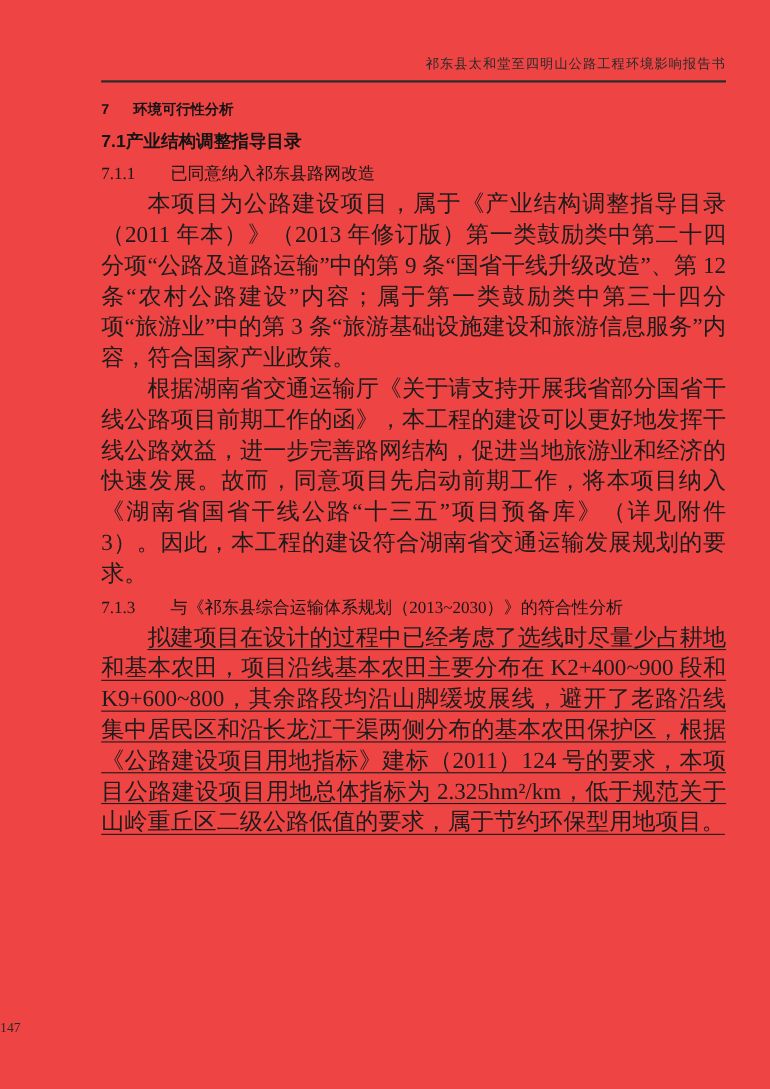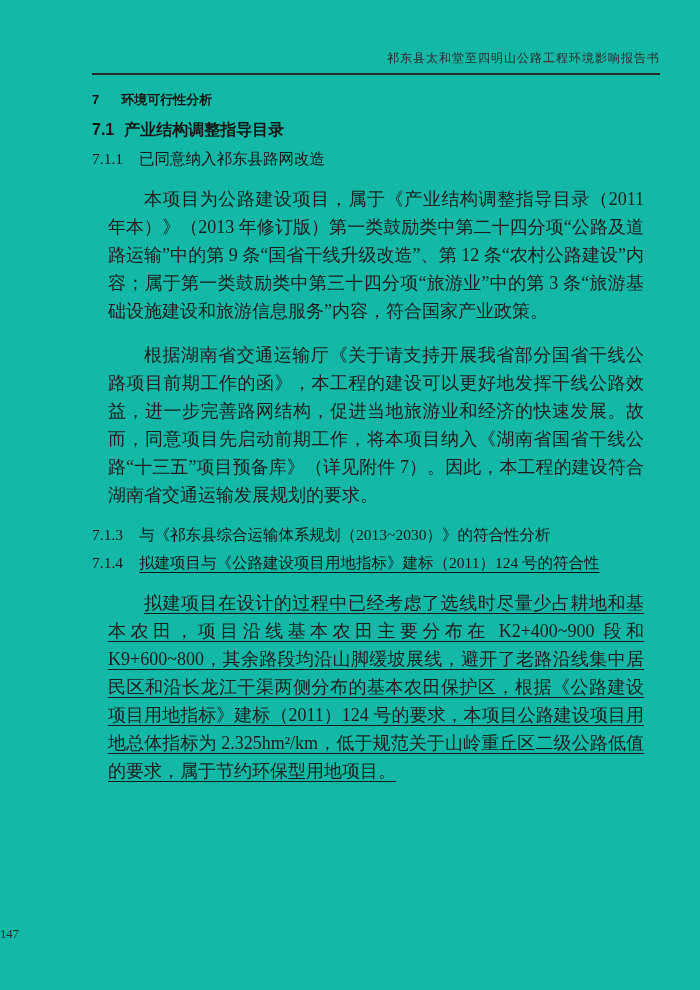--- a/index.html
+++ b/index.html
@@ -5,21 +5,21 @@
   html, body {
     margin: 0;
     padding: 0;
     background: #ffffff;
   }
   .page {
     position: relative;
     width: 700px;
     height: 990px;
     margin: 0 auto;
-    background: #14b8a6;
+    background: #ef4444;
     box-sizing: border-box;
     padding: 0 40px 0 92px;
     font-family: "Liberation Serif", "DejaVu Serif", serif;
     color: #1c1c1c;
     overflow: hidden;
   }
   .running-header {
     padding-top: 50px;
     text-align: right;
     font-size: 12px;
@@ -43,32 +43,32 @@
   }
   h1.chapter .num { margin-right: 22px; }
   h2.section {
     margin: 8px 0 0 0;
     font-family: "Liberation Sans", "DejaVu Sans", sans-serif;
     font-size: 16px;
     font-weight: bold;
     line-height: 22px;
     color: #141414;
   }
-  h2.section .num { margin-right: 10px; }
+  h2.section .num { }
   h3.subsection {
     margin: 8px 0 2px 0;
     font-size: 15.5px;
     font-weight: normal;
     line-height: 20px;
     color: #161616;
   }
-  h3.subsection .num { margin-right: 16px; }
+  h3.subsection .num { margin-right: 32px; }
   p.body-para {
-    margin: 16px;
-    font-size: 18px;
+    margin: 0;
+    font-size: 21px;
     line-height: 28px;
     text-align: justify;
     text-indent: 2em;
     color: #1c1c1c;
   }
   .underlined {
     text-decoration: underline;
     text-underline-offset: 4px;
     text-decoration-thickness: 1px;
   }
@@ -98,26 +98,23 @@
 
   <h2 class="section">
     <span class="num">7.1</span><span>产业结构调整指导目录</span>
   </h2>
 
   <h3 class="subsection">
     <span class="num">7.1.1</span><span>已同意纳入祁东县路网改造</span>
   </h3>
   <p class="body-para">本项目为公路建设项目，属于《产业结构调整指导目录（2011 年本）》（2013 年修订版）第一类鼓励类中第二十四分项“公路及道路运输”中的第 9 条“国省干线升级改造”、第 12 条“农村公路建设”内容；属于第一类鼓励类中第三十四分项“旅游业”中的第 3 条“旅游基础设施建设和旅游信息服务”内容，符合国家产业政策。</p>
 
-  <p class="body-para">根据湖南省交通运输厅《关于请支持开展我省部分国省干线公路项目前期工作的函》，本工程的建设可以更好地发挥干线公路效益，进一步完善路网结构，促进当地旅游业和经济的快速发展。故而，同意项目先启动前期工作，将本项目纳入《湖南省国省干线公路“十三五”项目预备库》（详见附件 7）。因此，本工程的建设符合湖南省交通运输发展规划的要求。</p>
+  <p class="body-para">根据湖南省交通运输厅《关于请支持开展我省部分国省干线公路项目前期工作的函》，本工程的建设可以更好地发挥干线公路效益，进一步完善路网结构，促进当地旅游业和经济的快速发展。故而，同意项目先启动前期工作，将本项目纳入《湖南省国省干线公路“十三五”项目预备库》（详见附件 3）。因此，本工程的建设符合湖南省交通运输发展规划的要求。</p>
 
   <h3 class="subsection">
     <span class="num">7.1.3</span><span>与《祁东县综合运输体系规划（2013~2030）》的符合性分析</span>
   </h3>
 
-  <h3 class="subsection">
-    <span class="num">7.1.4</span><span class="underlined">拟建项目与《公路建设项目用地指标》建标（2011）124 号的符合性</span>
-  </h3>
   <p class="body-para underlined">拟建项目在设计的过程中已经考虑了选线时尽量少占耕地和基本农田，项目沿线基本农田主要分布在 K2+400~900 段和 K9+600~800，其余路段均沿山脚缓坡展线，避开了老路沿线集中居民区和沿长龙江干渠两侧分布的基本农田保护区，根据《公路建设项目用地指标》建标（2011）124 号的要求，本项目公路建设项目用地总体指标为 2.325hm²/km，低于规范关于山岭重丘区二级公路低值的要求，属于节约环保型用地项目。</p>
 
   <div class="page-number">147</div>
 
 </div>
 
 </body></html>

